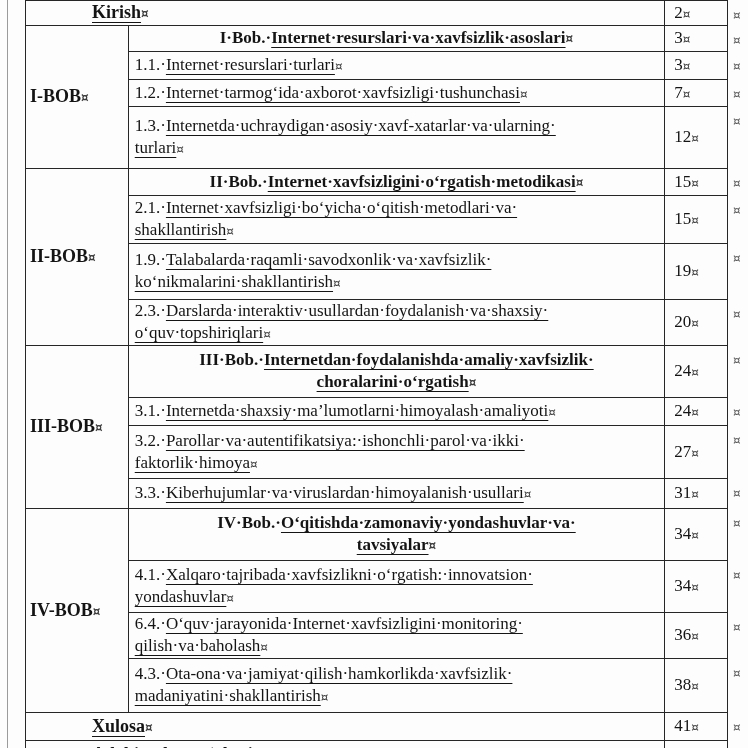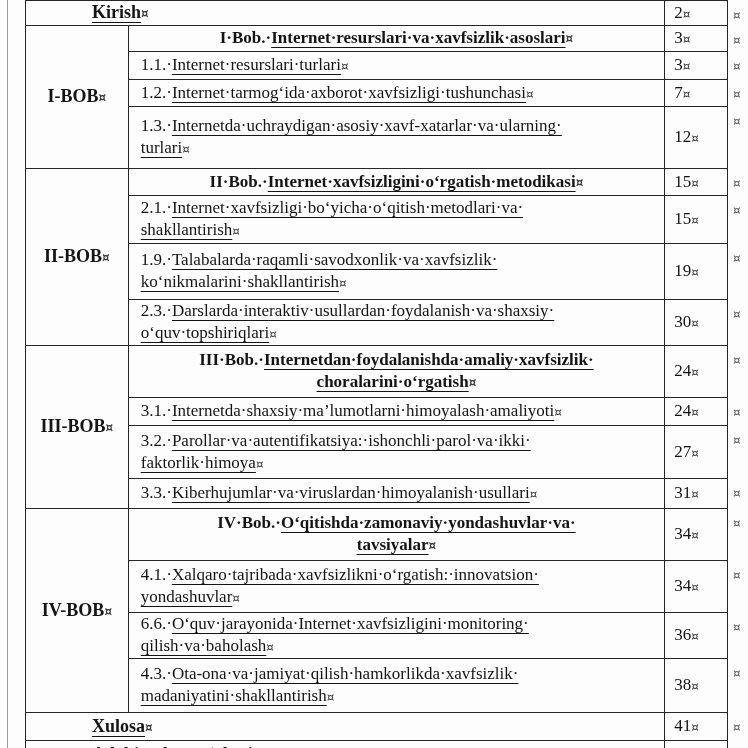--- a/index.html
+++ b/index.html
@@ -11,24 +11,24 @@
   table.toc{position:absolute;left:25px;top:0;border-collapse:collapse;table-layout:fixed;}
   td{border:1px solid #262626;padding:0 4px;font-size:17px;line-height:22px;vertical-align:middle;overflow:hidden;}
   td.rowend{border:none;background:transparent;vertical-align:top;padding:2px 0 0 5px;}
   .line{display:block;}
   .tw{
     text-decoration-line:underline;text-decoration-style:wavy;
     text-decoration-color:#d92f2f;text-decoration-thickness:1.5px;text-underline-offset:4px;text-decoration:underline;
   }
   .mk{color:#3c3c3c;font-size:12px;font-family:"DejaVu Sans",sans-serif;}
   .mk-out{color:#5a5a5a;font-size:12px;font-family:"DejaVu Sans",sans-serif;}
-  td.bob{text-align:center;font-weight:bold;font-size:18px;}
+  td.bob{text-align:left;font-weight:bold;font-size:18px;}
   td.hdr{text-align:center;font-weight:bold;padding:0 10px;}
   td.merged{font-weight:bold;font-size:18px;padding-left:66px;}
-  td.item{padding-left:12px;}
+  td.item{padding-left:6px;}
   td.pg{padding-left:9px;}
 </style>
 </head>
 <body>
 
 <div class="page-boundary"></div>
 
 <table class="toc">
   <colgroup>
     <col style="width:103px">
@@ -99,21 +99,21 @@
       <span class="line"><span class="tw">ko‘nikmalarini·shakllantirish</span><span class="mk">¤</span></span>
     </td>
     <td class="pg"><span>19</span><span class="mk">¤</span></td>
     <td class="rowend"><span class="mk-out">¤</span></td>
   </tr>
   <tr style="height:46px">
     <td class="item">
       <span class="line"><span class="num">2.3.·</span><span class="tw">Darslarda·interaktiv·usullardan·foydalanish·va·shaxsiy·</span></span>
       <span class="line"><span class="tw">o‘quv·topshiriqlari</span><span class="mk">¤</span></span>
     </td>
-    <td class="pg"><span>30</span><span class="mk">¤</span></td>
+    <td class="pg"><span>20</span><span class="mk">¤</span></td>
     <td class="rowend"><span class="mk-out">¤</span></td>
   </tr>
 
   <tr style="height:52px">
     <td class="bob" rowspan="4"><span>III-BOB</span><span class="mk">¤</span></td>
     <td class="hdr">
       <span class="line"><span class="num">III·Bob.·</span><span class="tw">Internetdan·foydalanishda·amaliy·xavfsizlik·</span></span>
       <span class="line"><span class="tw">choralarini·o‘rgatish</span><span class="mk">¤</span></span>
     </td>
     <td class="pg"><span>24</span><span class="mk">¤</span></td>
@@ -154,21 +154,21 @@
   <tr style="height:52px">
     <td class="item">
       <span class="line"><span class="num">4.1.·</span><span class="tw">Xalqaro·tajribada·xavfsizlikni·o‘rgatish:·innovatsion·</span></span>
       <span class="line"><span class="tw">yondashuvlar</span><span class="mk">¤</span></span>
     </td>
     <td class="pg"><span>34</span><span class="mk">¤</span></td>
     <td class="rowend"><span class="mk-out">¤</span></td>
   </tr>
   <tr style="height:46px">
     <td class="item">
-      <span class="line"><span class="num">6.6.·</span><span class="tw">O‘quv·jarayonida·Internet·xavfsizligini·monitoring·</span></span>
+      <span class="line"><span class="num">6.4.·</span><span class="tw">O‘quv·jarayonida·Internet·xavfsizligini·monitoring·</span></span>
       <span class="line"><span class="tw">qilish·va·baholash</span><span class="mk">¤</span></span>
     </td>
     <td class="pg"><span>36</span><span class="mk">¤</span></td>
     <td class="rowend"><span class="mk-out">¤</span></td>
   </tr>
   <tr style="height:54px">
     <td class="item">
       <span class="line"><span class="num">4.3.·</span><span class="tw">Ota-ona·va·jamiyat·qilish·hamkorlikda·xavfsizlik·</span></span>
       <span class="line"><span class="tw">madaniyatini·shakllantirish</span><span class="mk">¤</span></span>
     </td>

